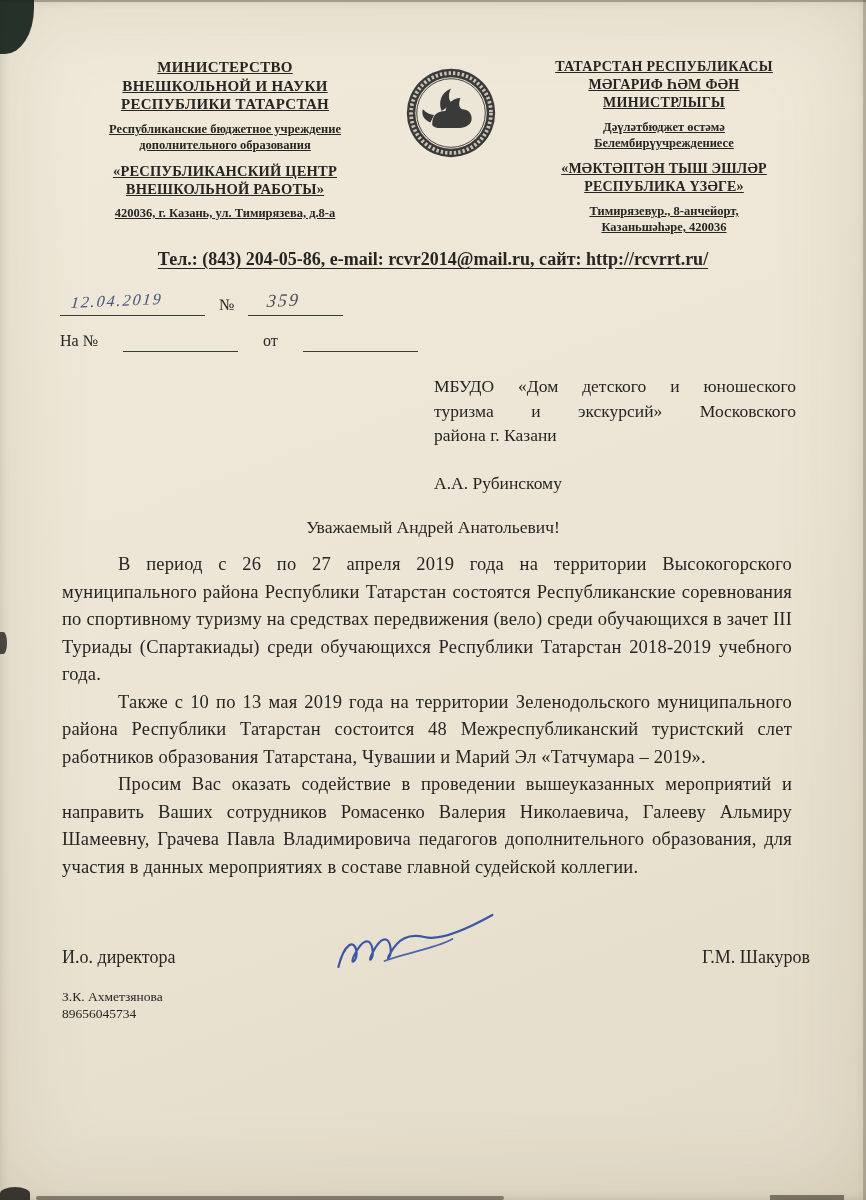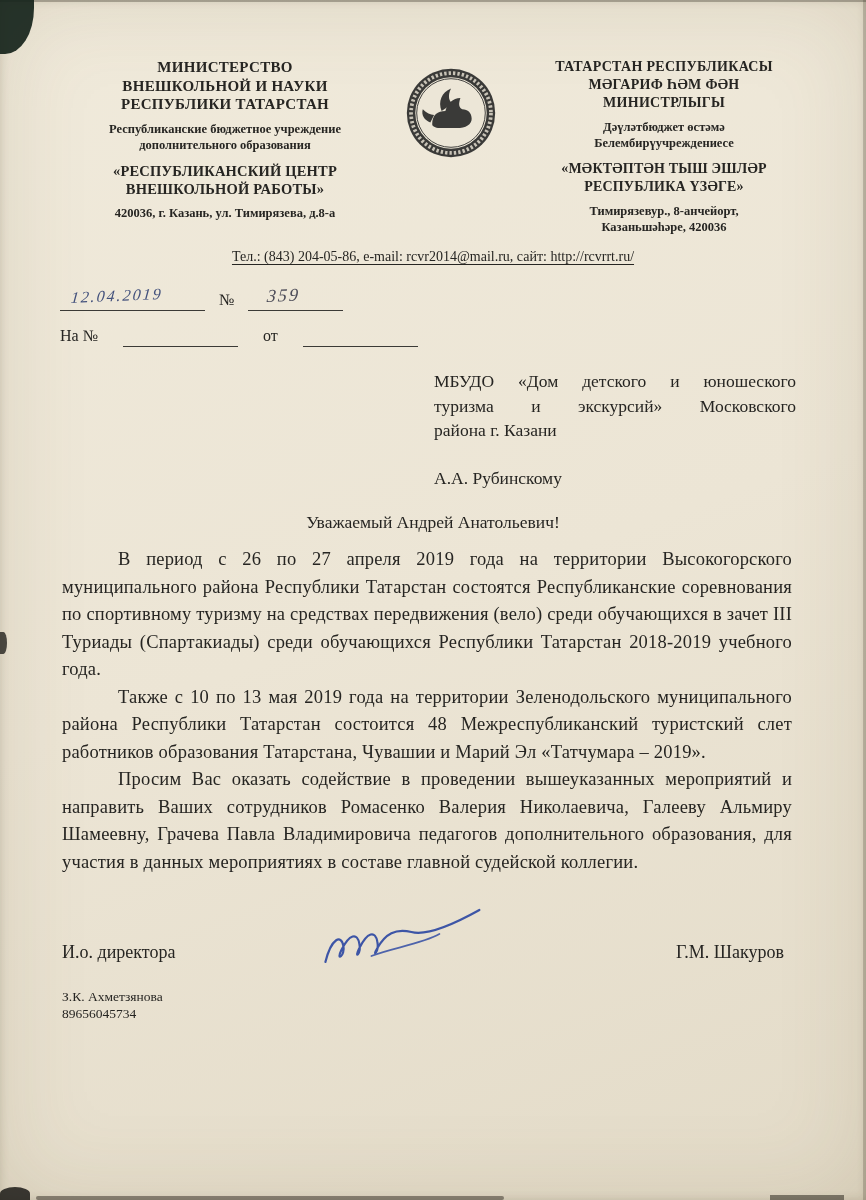--- a/index.html
+++ b/index.html
@@ -22,34 +22,34 @@
   .art-bl{bottom:0;left:0;width:30px;height:13px;background:#1b1a16;border-radius:100% 100% 0 0;opacity:.85;}
   .art-bottom-line{bottom:0;left:36px;width:54%;height:4px;background:rgba(30,25,18,.45);border-radius:2px;}
   .art-bottom-right{bottom:0;right:22px;width:74px;height:5px;background:rgba(30,25,18,.5);}
   .art-right-edge{top:0;right:0;width:3px;height:100%;background:rgba(60,50,35,.22);}
 
   
   .header-row{
     display:flex;justify-content:space-between;align-items:flex-start;
     padding:58px 52px 0 60px;
   }
-  .hcol{text-align:center;font-weight:bold;}
+  .hcol{text-align:center;font-weight:bold;text-decoration:underline;}
   .hcol-left{width:330px;}
   .hcol-right{width:300px;}
   .h-min{font-size:15px;line-height:18.5px;letter-spacing:.3px;}
   .hcol-right .h-min{font-size:14px;line-height:18px;text-align:center;}
   .h-sub{font-size:12.5px;line-height:16px;margin-top:7px;}
   .h-org{font-size:14.5px;line-height:18px;margin-top:9px;letter-spacing:.2px;}
   .hcol-right .h-org{font-size:14px;}
   .h-addr{font-size:12.5px;line-height:16px;margin-top:7px;}
   .emblem-wrap{width:96px;padding-top:8px;flex:0 0 auto;}
 
   
   .contact-line{
-    text-align:center;font-weight:normal;font-size:14px;margin-top:14px;
+    text-align:center;font-weight:bold;font-size:18px;margin-top:14px;
     text-decoration:underline;text-underline-offset:3px;
   }
 
   
   .ref-block{margin:16px 0 0 60px;font-size:16px;}
   .ref-row1{display:flex;align-items:flex-end;gap:14px;height:30px;}
   .ref-row2{display:flex;align-items:flex-end;gap:25px;height:30px;margin-top:6px;}
   .blank{display:inline-block;border-bottom:1.6px solid #3b3a36;position:relative;height:26px;}
   .w145{width:145px;} .w95{width:95px;} .w115{width:115px;}
   .hand{
@@ -69,21 +69,21 @@
   
   .salutation{margin-top:22px;text-align:center;font-size:17.5px;}
   .body-text{margin:13px 74px 0 62px;}
   .body-text p{
     margin:0;text-indent:56px;text-align:justify;
     font-size:18.5px;line-height:27.5px;letter-spacing:.2px;
   }
 
   
   .sign-row{
-    position:relative;margin:46px 82px 0 62px;
+    position:relative;margin:46px 56px 0 62px;
     display:flex;justify-content:space-between;align-items:center;
     font-size:18px;height:60px;
   }
   .signature-svg{position:absolute;left:50%;top:-18px;transform:translateX(-62%);}
 
   
   .executor{position:absolute;left:62px;top:988px;font-size:13.5px;line-height:17px;}
 </style>
 </head>
 <body>

